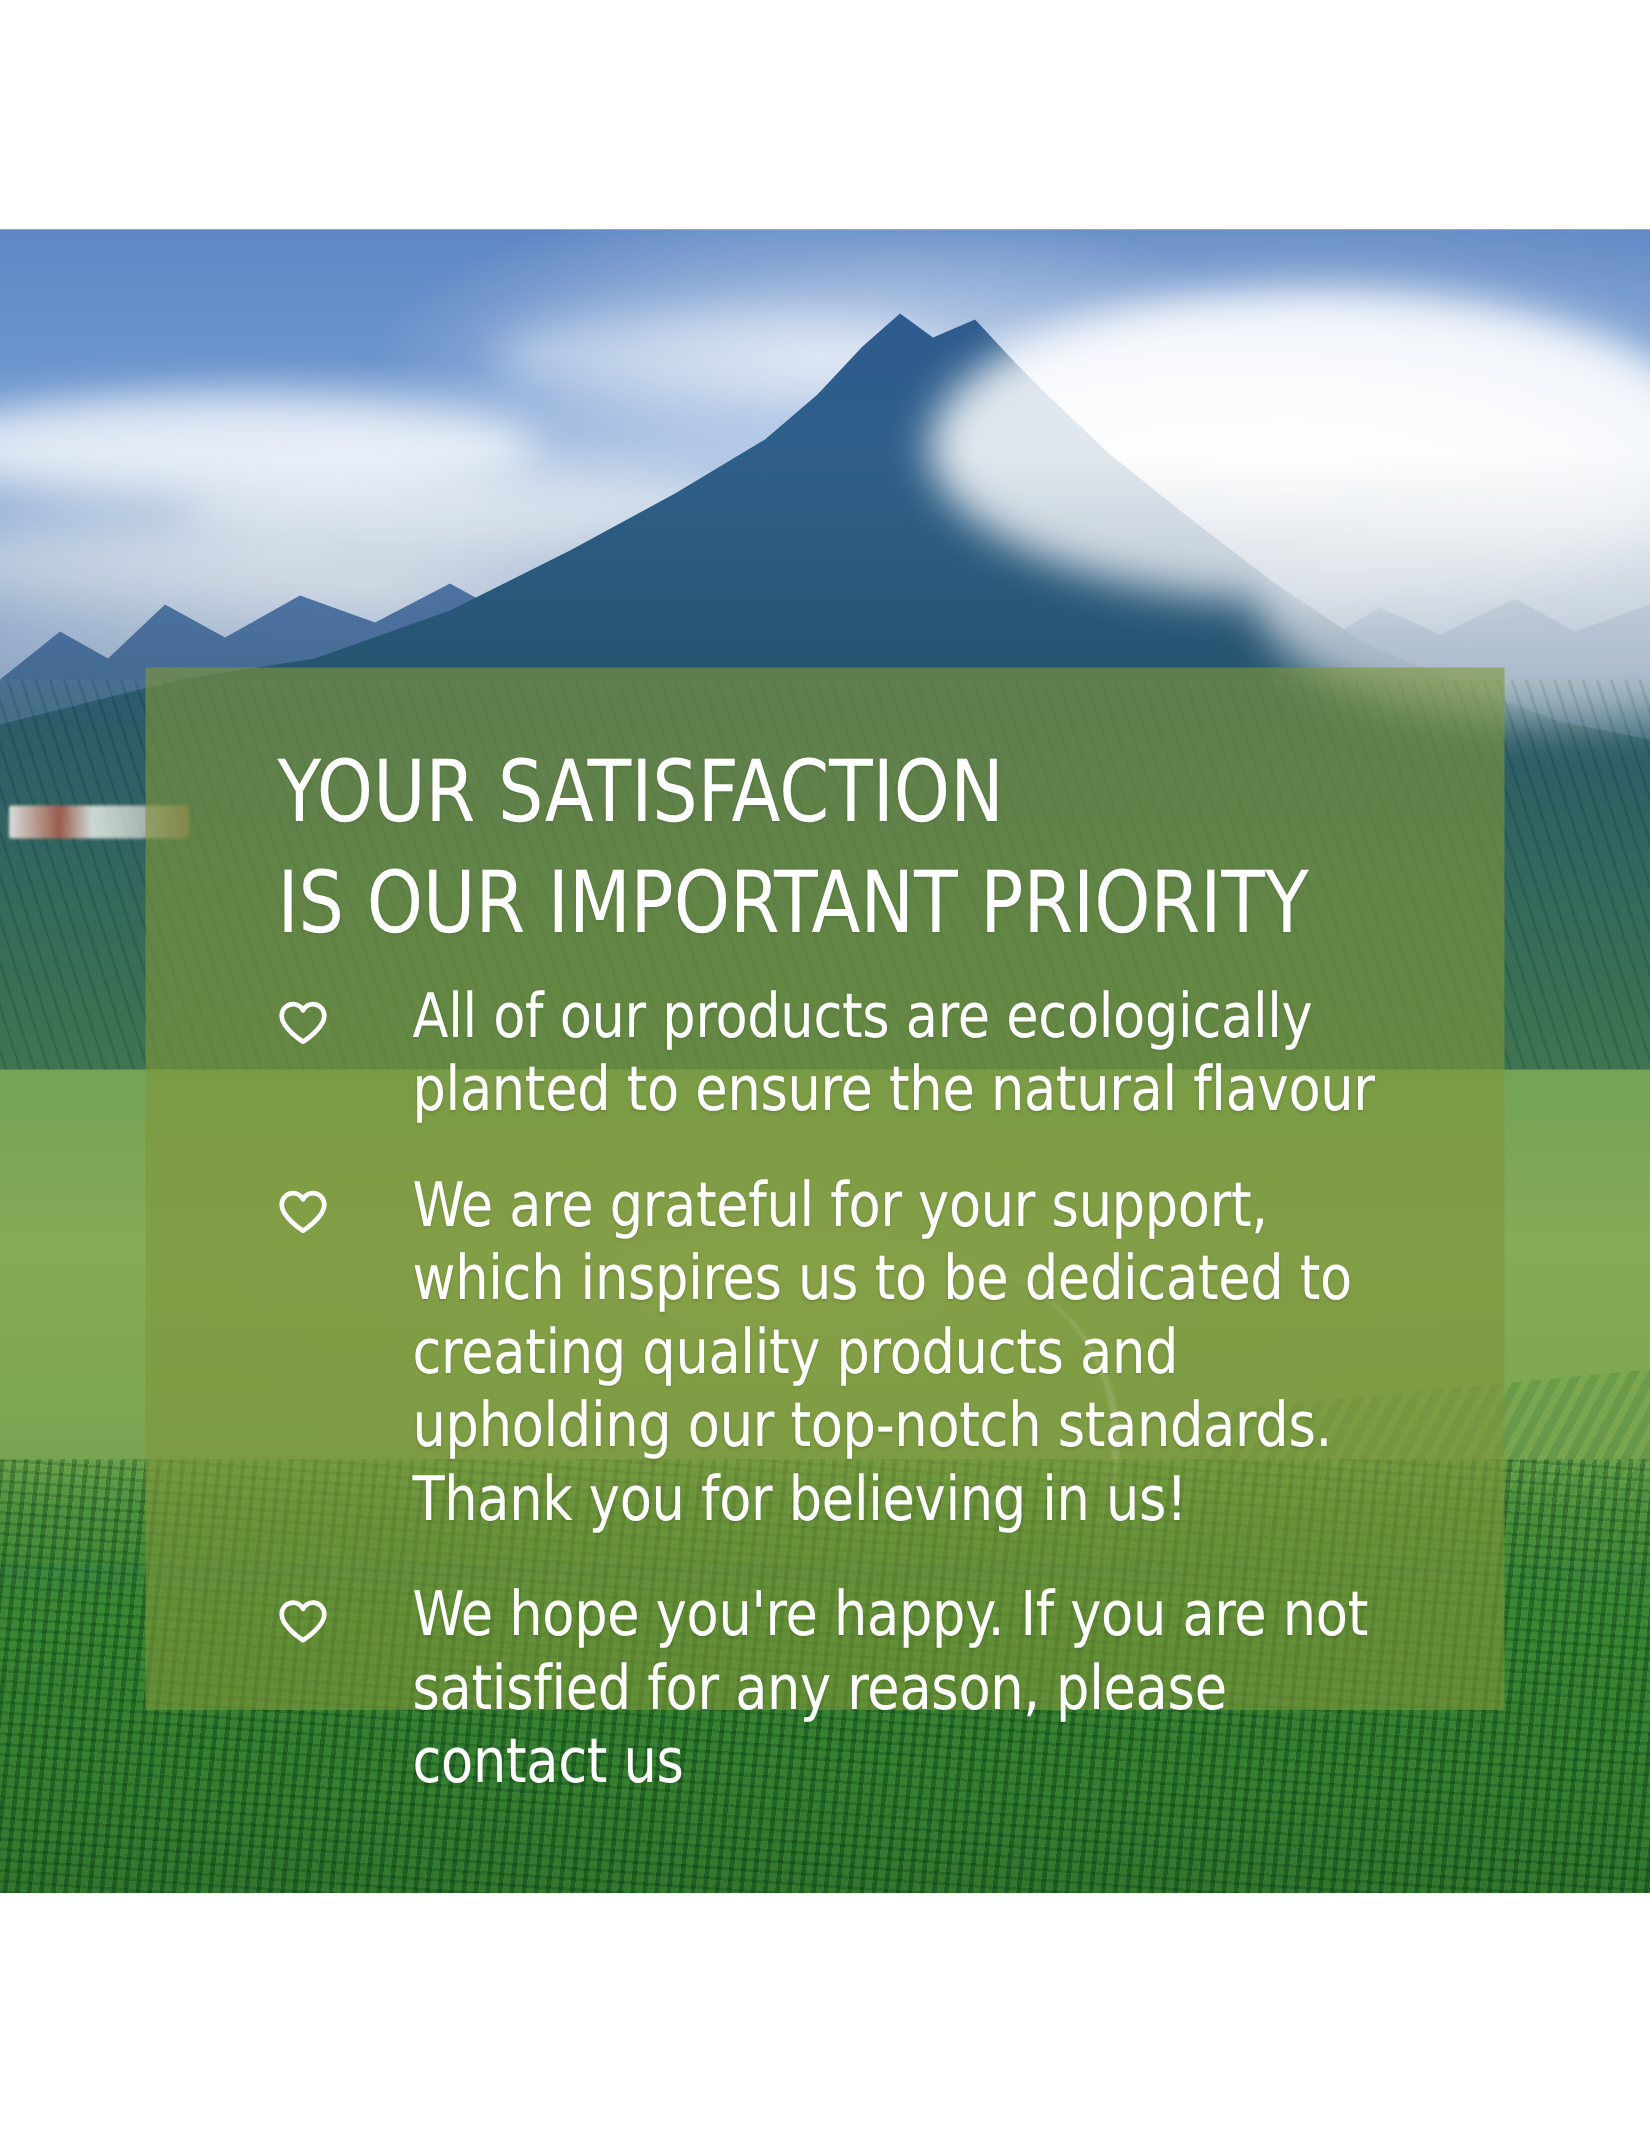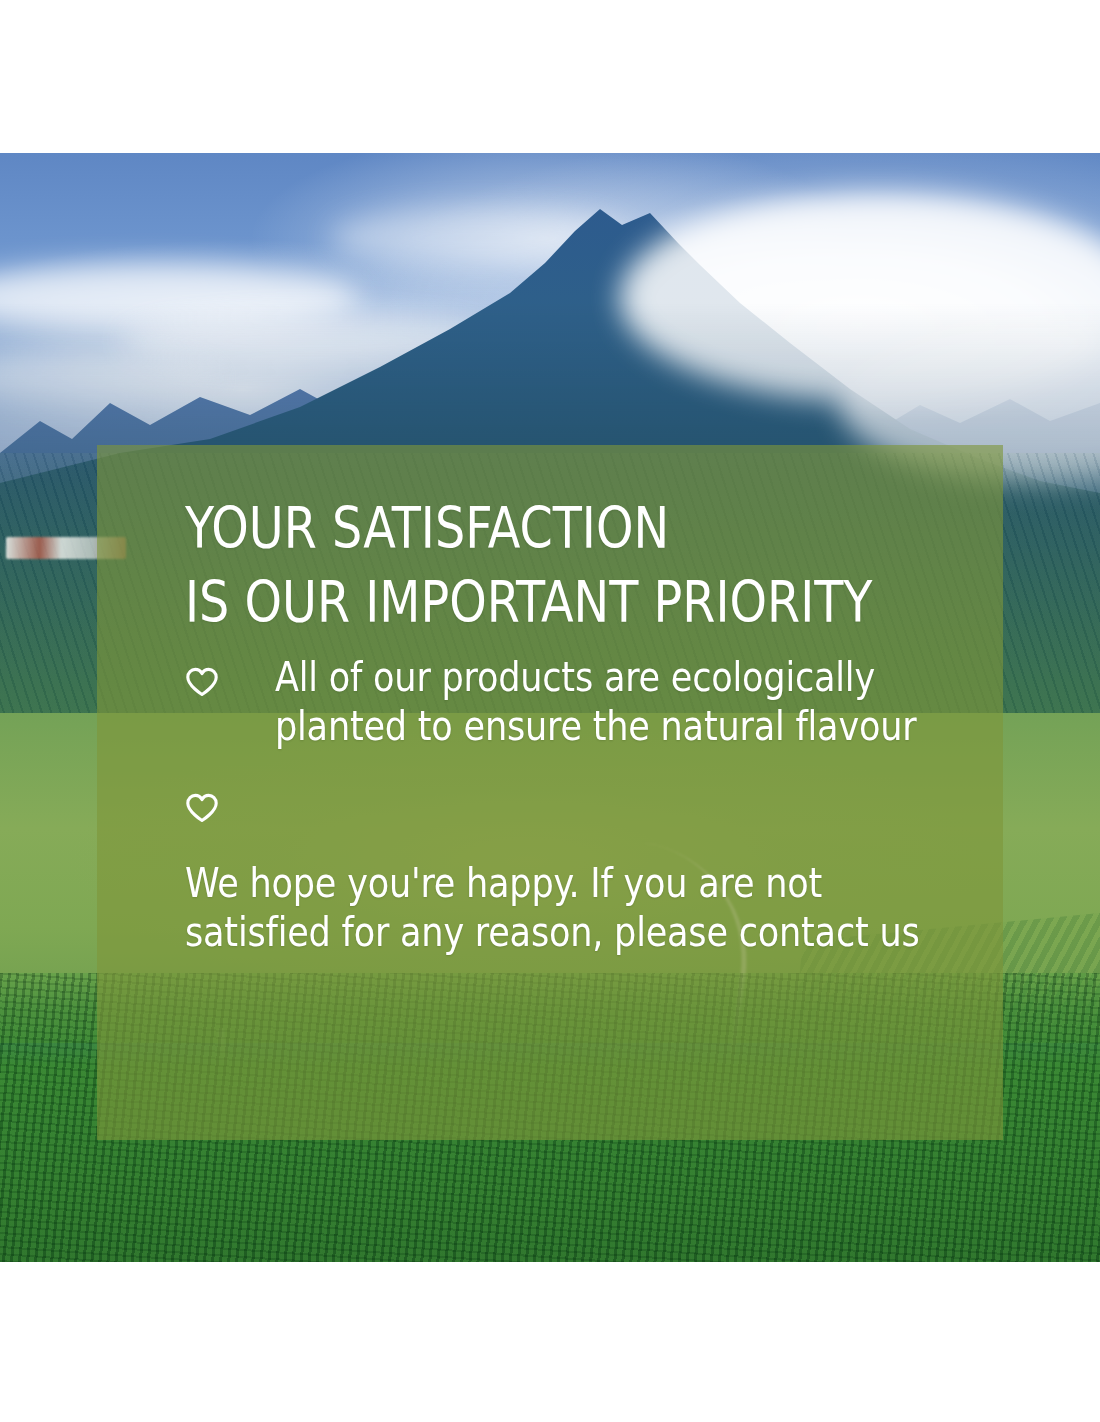--- a/index.html
+++ b/index.html
@@ -180,21 +180,21 @@
   .bullets {
     margin-top: 14px;
     padding-right: 20px;
   }
   .bullet {
     display: flex;
     align-items: flex-start;
     margin-bottom: 28px;
     gap: 36px;
   }
-  .bullet:last-child { margin-bottom: 0; flex-direction: column; }
+  .bullet:last-child { margin-bottom: 0; }
 
   .heart-icon {
     flex: 0 0 auto;
     width: 42px;
     margin-right: 12px;
     margin-top: 14px;
   }
   .heart-icon svg { display: block; }
 
   .bullet-text {
@@ -267,20 +267,28 @@
 
       <div class="bullet">
         <span class="heart-icon">
           <svg width="34" height="30" viewBox="0 0 34 30" fill="none">
             <path d="M17 27.5 C17 27.5 2.8 18.6 2.8 10.2 C2.8 5.6 6.3 2.4 10.3 2.4 C13.2 2.4 15.7 4.1 17 6.6 C18.3 4.1 20.8 2.4 23.7 2.4 C27.7 2.4 31.2 5.6 31.2 10.2 C31.2 18.6 17 27.5 17 27.5 Z" stroke="#ffffff" stroke-width="3.1" stroke-linejoin="round" fill="none"></path>
           </svg>
         </span>
         <span class="bullet-text">All of our products are ecologically planted to ensure the natural flavour</span>
       </div>
 
+      <div class="bullet">
+        <span class="heart-icon">
+          <svg width="34" height="30" viewBox="0 0 34 30" fill="none">
+            <path d="M17 27.5 C17 27.5 2.8 18.6 2.8 10.2 C2.8 5.6 6.3 2.4 10.3 2.4 C13.2 2.4 15.7 4.1 17 6.6 C18.3 4.1 20.8 2.4 23.7 2.4 C27.7 2.4 31.2 5.6 31.2 10.2 C31.2 18.6 17 27.5 17 27.5 Z" stroke="#ffffff" stroke-width="3.1" stroke-linejoin="round" fill="none"></path>
+          </svg>
+        </span>
+        <span class="bullet-text">We are grateful for your support, which inspires us to be dedicated to creating quality products and upholding our top-notch standards. Thank you for believing in us!</span>
+      </div>
 
       <div class="bullet">
         <span class="heart-icon">
           <svg width="34" height="30" viewBox="0 0 34 30" fill="none">
             <path d="M17 27.5 C17 27.5 2.8 18.6 2.8 10.2 C2.8 5.6 6.3 2.4 10.3 2.4 C13.2 2.4 15.7 4.1 17 6.6 C18.3 4.1 20.8 2.4 23.7 2.4 C27.7 2.4 31.2 5.6 31.2 10.2 C31.2 18.6 17 27.5 17 27.5 Z" stroke="#ffffff" stroke-width="3.1" stroke-linejoin="round" fill="none"></path>
           </svg>
         </span>
         <span class="bullet-text">We hope you're happy. If you are not satisfied for any reason, please contact us</span>
       </div>
 

